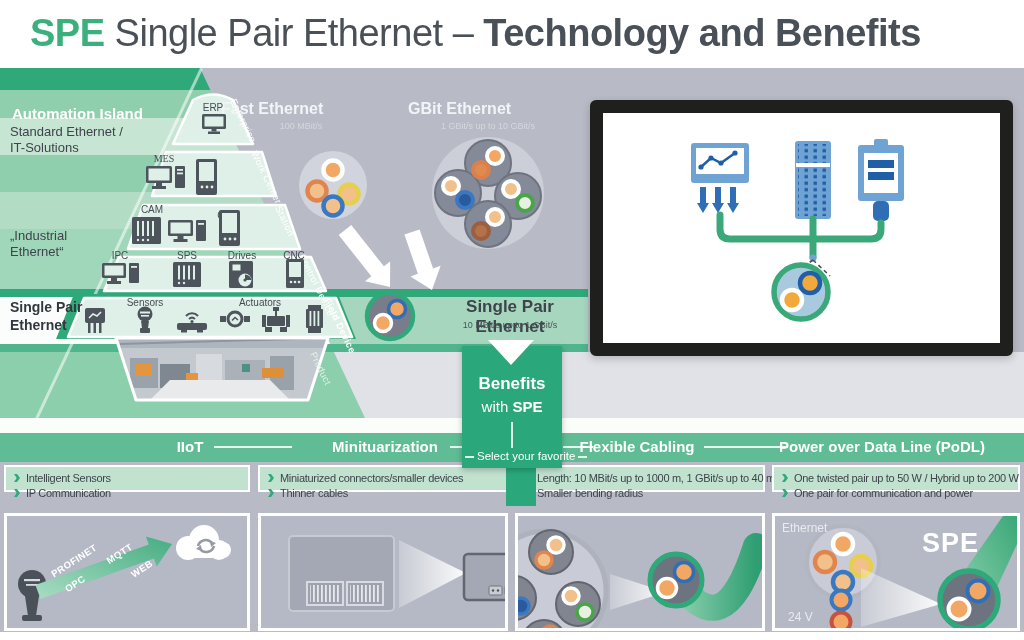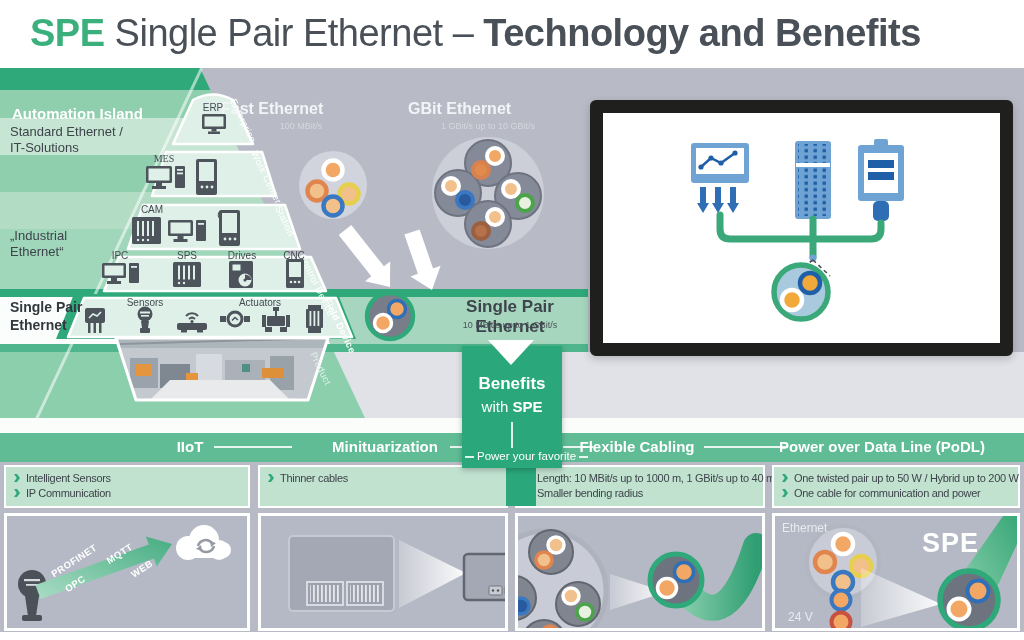--- a/index.html
+++ b/index.html
@@ -48,21 +48,21 @@
   .benefits .select{position:absolute;left:0;top:104px;width:100%;font-size:11.5px;white-space:nowrap;}
   .benefits .select::before,.benefits .select::after{content:"";display:inline-block;width:9px;height:2px;
             background:rgba(255,255,255,.85);vertical-align:middle;margin:0 3px;}
   .ben-tri{position:absolute;left:488px;top:340px;width:0;height:0;z-index:7;
            border-left:23px solid transparent;border-right:23px solid transparent;border-top:25px solid #fff;}
   .ben-stem{position:absolute;left:506px;top:462px;width:30px;height:44px;background:#2aa87c;z-index:5;}
   
   .hdr-band{position:absolute;left:0;top:433px;width:1024px;height:29px;background:#5fbc95;z-index:3;}
   .hdr-title{position:absolute;top:438px;color:#fff;font-weight:bold;font-size:15px;text-align:center;z-index:4;}
   .hdr-line{position:absolute;top:446px;height:2px;background:rgba(255,255,255,.85);z-index:4;}
-  .bul-box{position:absolute;top:465px;height:43px;background:#c2e2d0;border:2px solid #fff;z-index:4;
+  .bul-box{position:absolute;top:465px;height:27px;background:#c2e2d0;border:2px solid #fff;z-index:4;
            box-sizing:border-box;padding:5px 8px;}
   .bul-row{display:flex;align-items:flex-start;gap:6px;font-size:11px;letter-spacing:-0.3px;color:#3d444b;margin-bottom:3px;white-space:nowrap;}
   .chev{width:6px;height:8px;background:#2fa87a;flex:none;margin-top:2px;
         clip-path:polygon(0 0,50% 0,100% 50%,50% 100%,0 100%,45% 50%);}
   .ill-box{position:absolute;top:513px;height:118px;background:#b5b9c5;border:3px solid #fff;z-index:4;box-sizing:border-box;overflow:hidden;}
   .rotlbl{position:absolute;color:#fff;font-weight:bold;font-size:9.5px;letter-spacing:.5px;z-index:6;
           transform:rotate(-33deg);white-space:nowrap;}
   .podl-lbl{position:absolute;color:#e9ebf0;font-size:12px;z-index:6;}
   .spe-big{position:absolute;color:#fff;font-weight:bold;font-size:27px;letter-spacing:1px;z-index:6;}
   .diag-hl{position:absolute;left:200px;top:68px;width:3px;height:388px;background:rgba(255,255,255,.55);
@@ -423,21 +423,21 @@
         <circle cx="189" cy="187" r="10" fill="#f2a93c" stroke="#fff" stroke-width="4.5"></circle>
       </g>
     </svg>
   </div>
 
   <div class="ben-stem"></div>
   <div class="benefits">
     <div class="l1">Benefits</div>
     <div class="l2"><span>with </span><b>SPE</b></div>
     <div class="vline"></div>
-    <div class="select">Power your favorite</div>
+    <div class="select">Select your favorite</div>
   </div>
   <div class="ben-tri"></div>
 
   <div class="hdr-band"></div>
   <div class="hdr-title" style="left:100px;width:180px;">IIoT</div>
   <div class="hdr-title" style="left:295px;width:180px;">Minituarization</div>
   <div class="hdr-title" style="left:547px;width:180px;">Flexible Cabling</div>
   <div class="hdr-title" style="left:772px;width:220px;">Power over Data Line (PoDL)</div>
   <div class="hdr-line" style="left:214px;width:78px;"></div>
   <div class="hdr-line" style="left:450px;width:12px;"></div>
@@ -450,41 +450,45 @@
         <span>Intelligent Sensors</span>
       </div>
     <div class="bul-row">
         <span class="chev"></span>
         <span>IP Communication</span>
       </div>
   </div>
   <div class="bul-box" style="left:258px;width:250px;">
     <div class="bul-row">
         <span class="chev"></span>
+        <span>Miniaturized connectors/smaller devices</span>
+      </div>
+    <div class="bul-row">
+        <span class="chev"></span>
         <span>Thinner cables</span>
       </div>
   </div>
   <div class="bul-box" style="left:515px;width:250px;">
     <div class="bul-row">
         <span class="chev"></span>
         <span>Length: 10 MBit/s up to 1000 m, 1 GBit/s up to 40 m</span>
       </div>
     <div class="bul-row">
         <span class="chev"></span>
         <span>Smaller bending radius</span>
       </div>
   </div>
   <div class="bul-box" style="left:772px;width:248px;text-align:right;">
     <div class="bul-row">
         <span class="chev"></span>
         <span>One twisted pair up to 50 W / Hybrid up to 200 W</span>
       </div>
     <div class="bul-row">
         <span class="chev"></span>
-        <span>One cable for communication and power</span>
+        <span>One pair for communication and power</span>
       </div>
   </div>
 
   <div class="ill-box" style="left:4px;width:246px;">
     <svg width="240" height="112" viewBox="0 0 240 112">
       <defs>
         <linearGradient id="arrG" x1="0" y1="1" x2="1" y2="0">
           <stop offset="0" stop-color="#a9dcc4"></stop>
             <stop offset="1" stop-color="#46ad82"></stop>
         </linearGradient>

